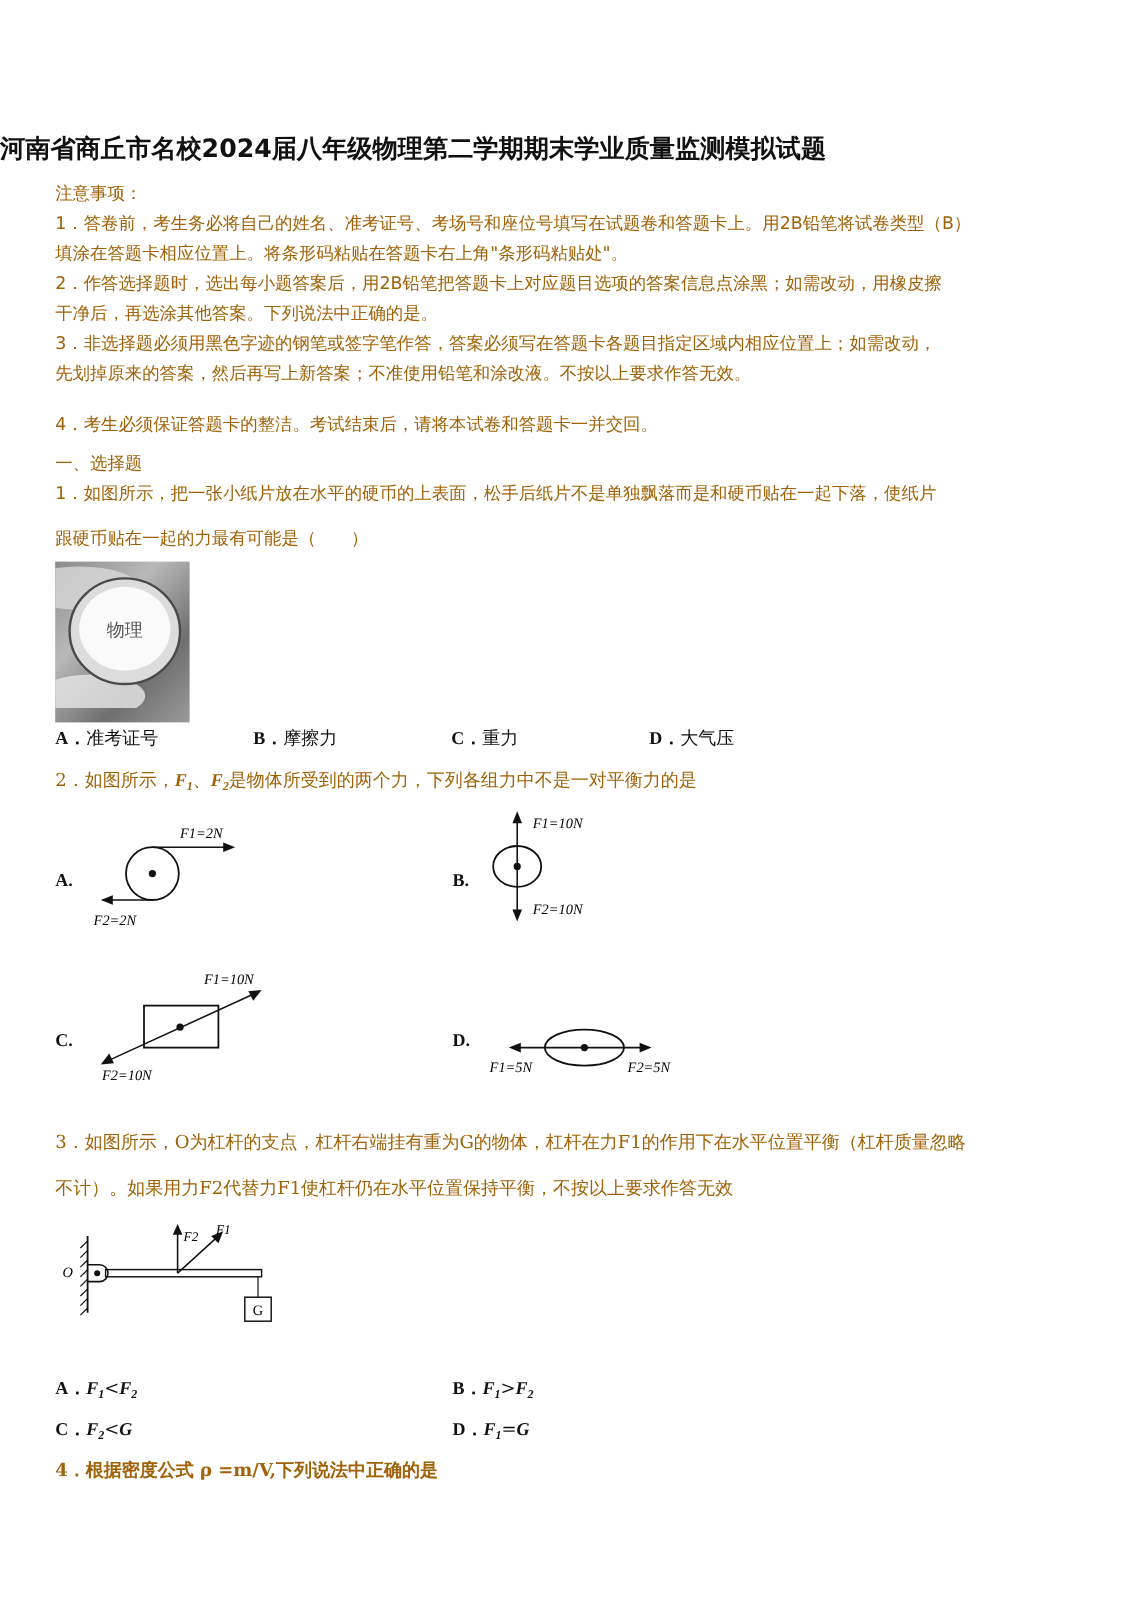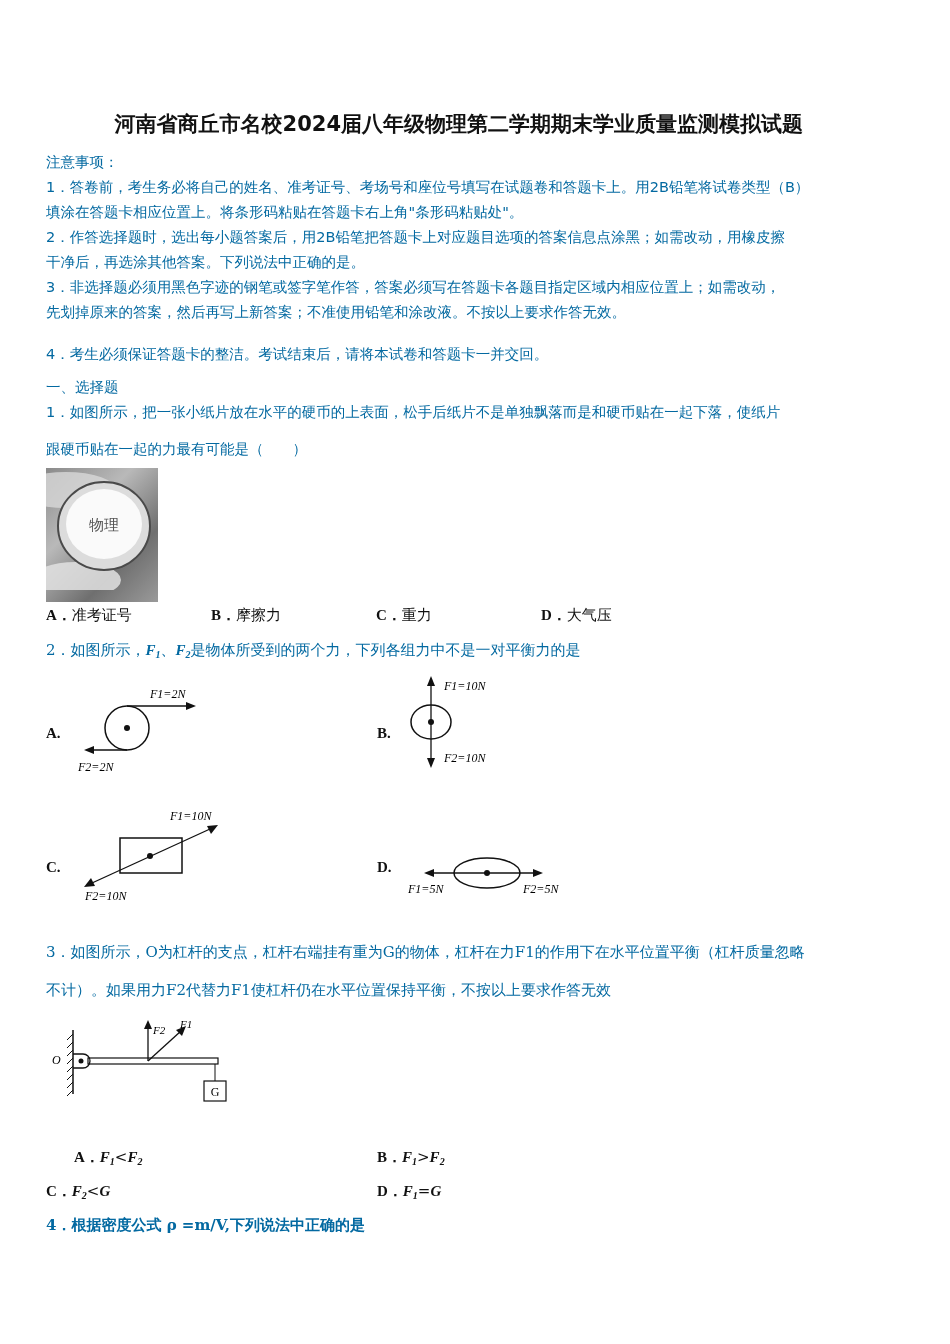--- a/index.html
+++ b/index.html
@@ -1,22 +1,22 @@
 <!DOCTYPE html>
 <html><head>
 <meta charset="utf-8">
 <style>
   html, body { margin: 0; padding: 0; background: #ffffff; }
   body { width: 950px; height: 1344px; position: relative; overflow: hidden;
          font-family: "DejaVu Serif", "Liberation Serif", serif; color: #111; }
   .abs { position: absolute; }
-  .title { left: 0; width: 803px; top: 110px; text-align: right;
+  .title { left: 0; width: 803px; top: 110px; text-align: left;
            font-family: "DejaVu Sans", "Liberation Sans", sans-serif; font-weight: bold;
            font-size: 21px; letter-spacing: 0px; color: #111; }
-  .line { left: 46px; font-size: 15px; line-height: 20px; white-space: nowrap; color: #0369a1; }
+  .line { left: 46px; font-size: 15px; line-height: 20px; white-space: nowrap; color: #a16207; }
   .notice { font-family: "DejaVu Sans", "Liberation Sans", sans-serif; font-size: 14.5px; }
   .q { font-size: 15px; }
   .opt { font-size: 15px; white-space: nowrap; }
   .opt b { font-family: "Liberation Serif", serif; font-weight: bold; }
   i.v { font-family: "Liberation Serif", serif; font-style: italic; font-weight: bold; }
   sub { font-size: 10px; vertical-align: -3px; }
   .coin { left: 46px; top: 468px; width: 112px; height: 134px; overflow: hidden;
           background: linear-gradient(135deg, #8a8a8a 0%, #b9b9b9 35%, #6f6f6f 70%, #9a9a9a 100%); }
   svg text { font-family: "Liberation Serif", serif; }
 </style>
@@ -124,18 +124,18 @@
   <line x1="100" y1="49" x2="133" y2="19" stroke="#111" stroke-width="1.3"></line>
   <polygon points="138,14 128,18 134,24" fill="#111"></polygon>
   <line x1="167" y1="52" x2="167" y2="69" stroke="#111" stroke-width="1"></line>
   <rect x="156" y="69" width="22" height="20" fill="none" stroke="#111" stroke-width="1.2"></rect>
   <text x="167" y="84" text-anchor="middle" font-size="12">G</text>
   <text x="4" y="52" font-size="12" font-style="italic">O</text>
   <text x="105" y="22" font-size="11" font-style="italic">F2</text>
   <text x="132" y="16" font-size="11" font-style="italic">F1</text>
 </svg>
 
-<div class="abs opt" style="left:46px; top:1148px;margin-left:28px;"><b>A．</b><i class="v"><span>F</span><sub>1</sub></i><span>&lt;</span><i class="v"><span>F</span><sub>2</sub></i></div>
+<div class="abs opt" style="left:46px; top:1148px;"><b>A．</b><i class="v"><span>F</span><sub>1</sub></i><span>&lt;</span><i class="v"><span>F</span><sub>2</sub></i></div>
 <div class="abs opt" style="left:377px; top:1148px;"><b>B．</b><i class="v"><span>F</span><sub>1</sub></i><span>&gt;</span><i class="v"><span>F</span><sub>2</sub></i></div>
 <div class="abs opt" style="left:46px; top:1182px;"><b>C．</b><i class="v"><span>F</span><sub>2</sub></i><span>&lt;</span><i class="v"><span>G</span></i></div>
 <div class="abs opt" style="left:377px; top:1182px;"><b>D．</b><i class="v"><span>F</span><sub>1</sub></i><span>=</span><i class="v"><span>G</span></i></div>
 
 <div class="abs line q" style="top:1215px; font-weight:bold;"><span>4．</span><span>根据密度公式 ρ =m/V,下列说法中正确的是</span></div>
 
 </body></html>

